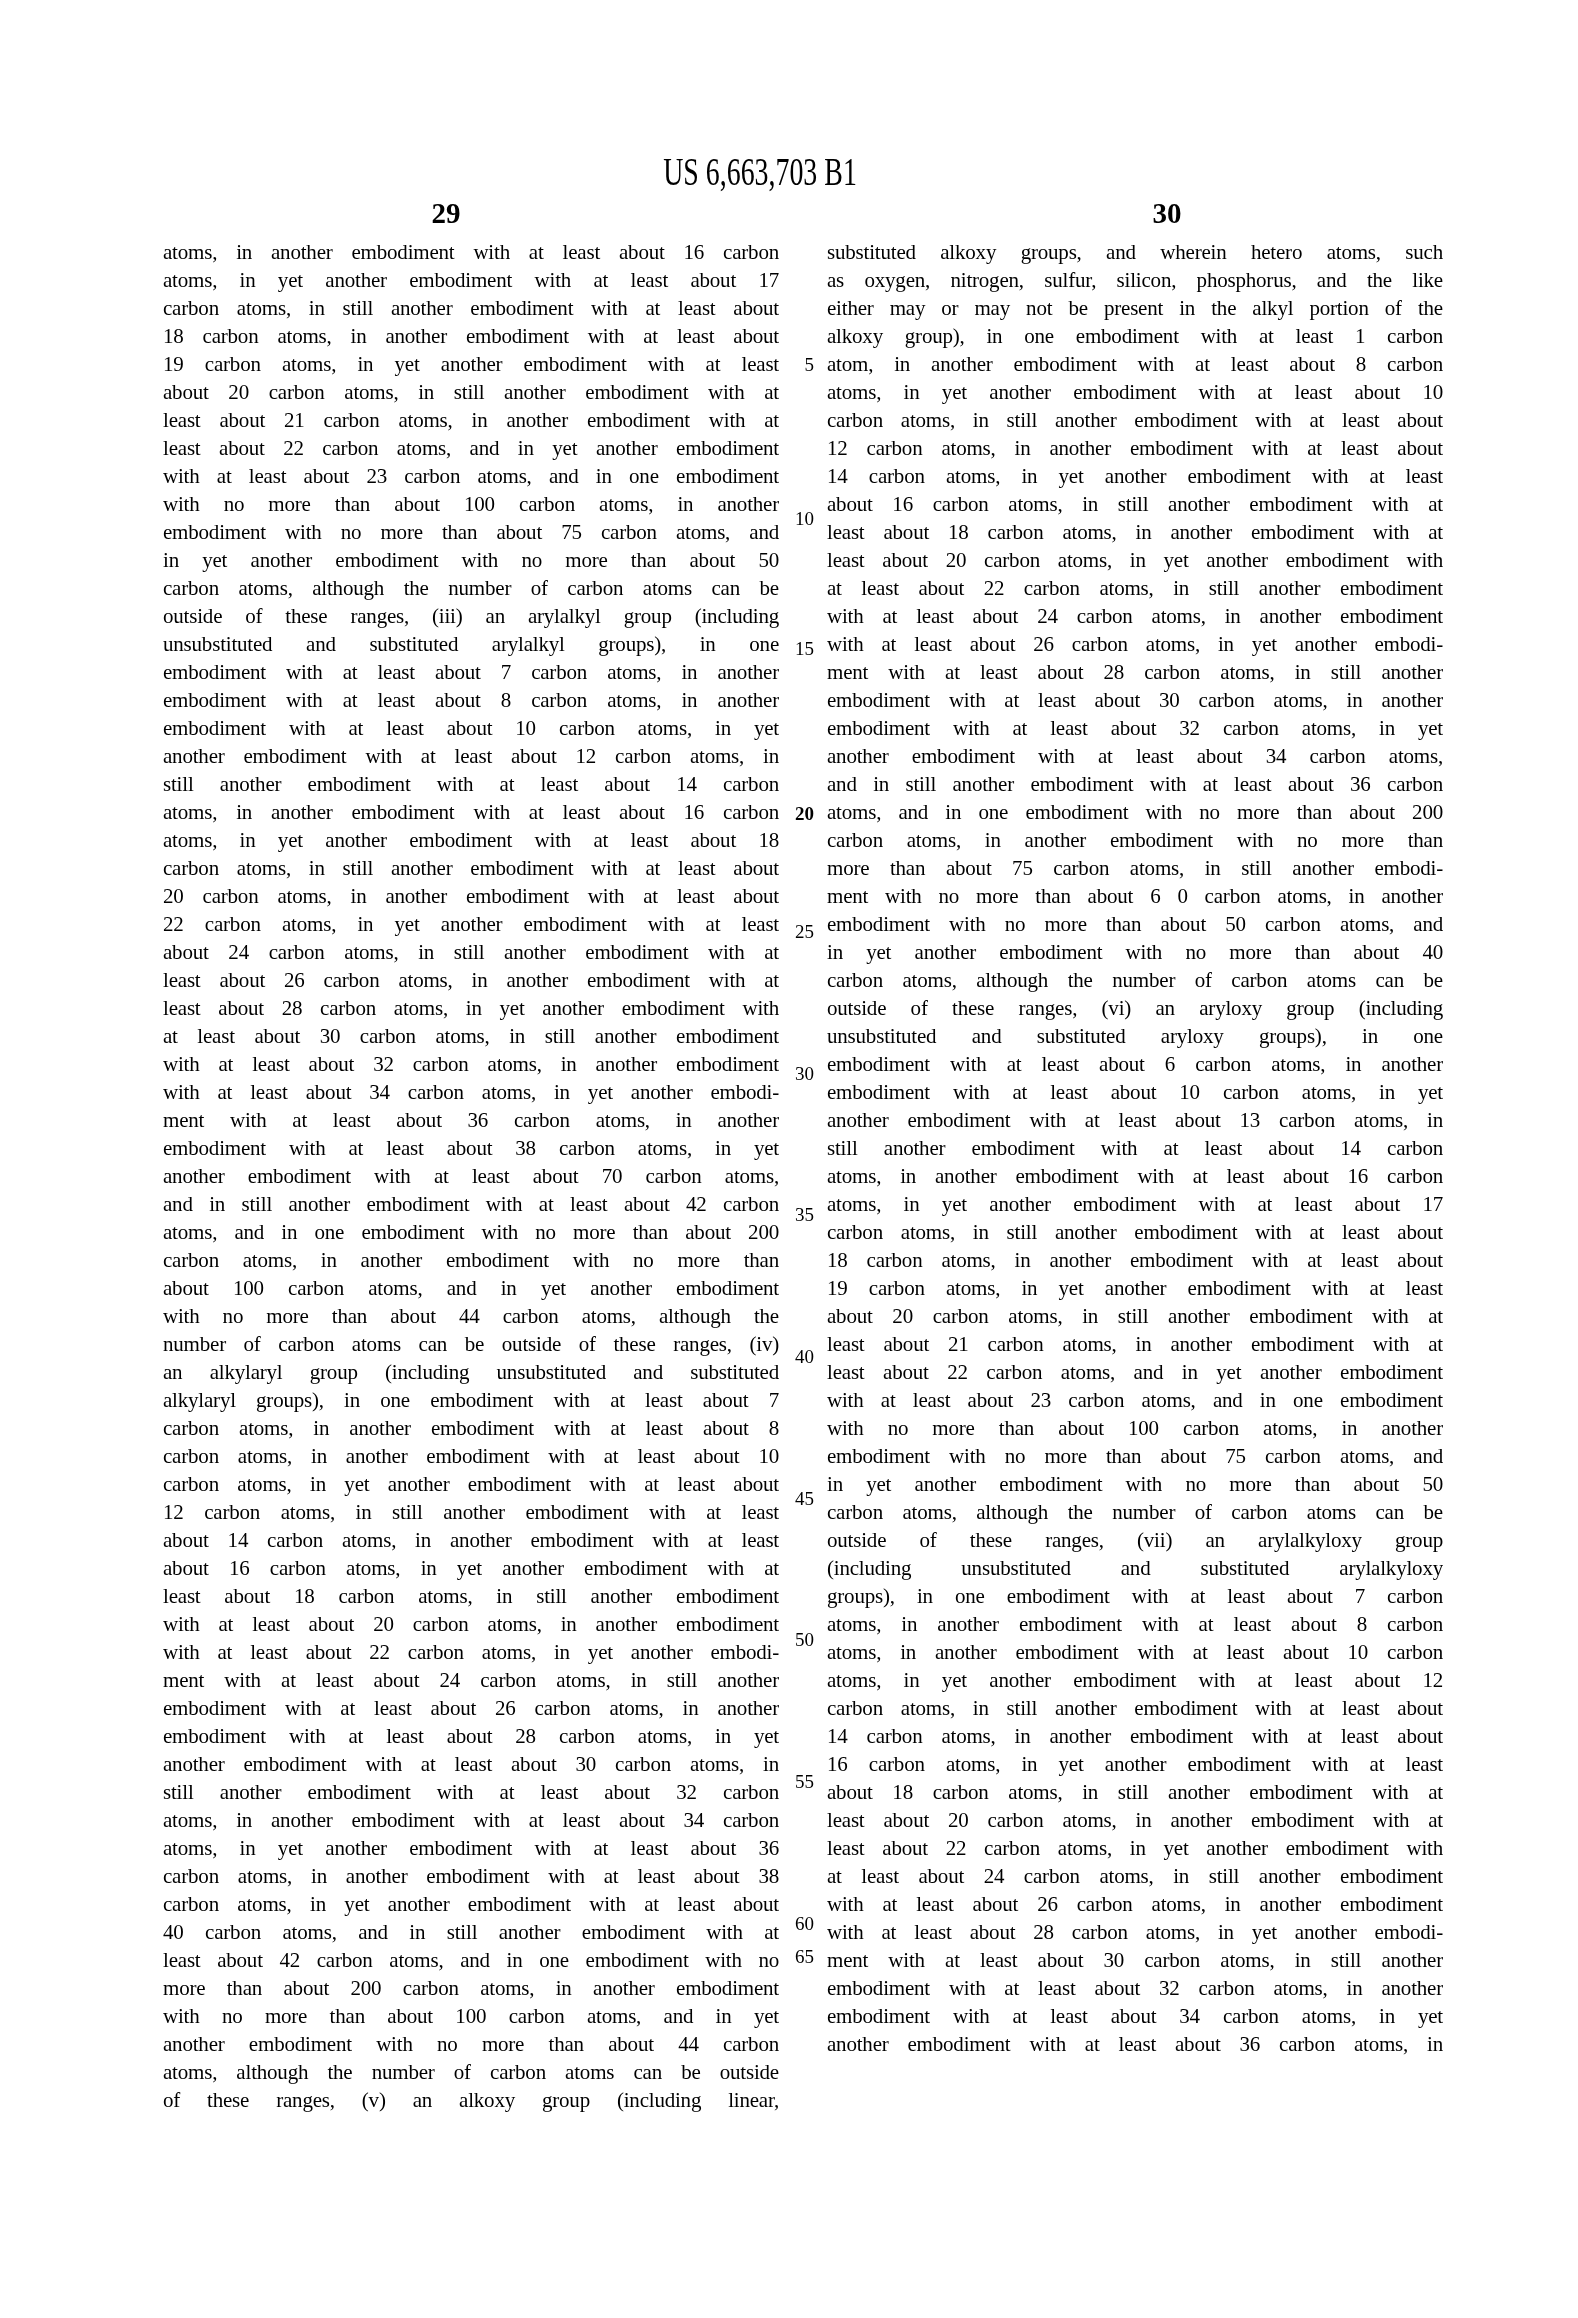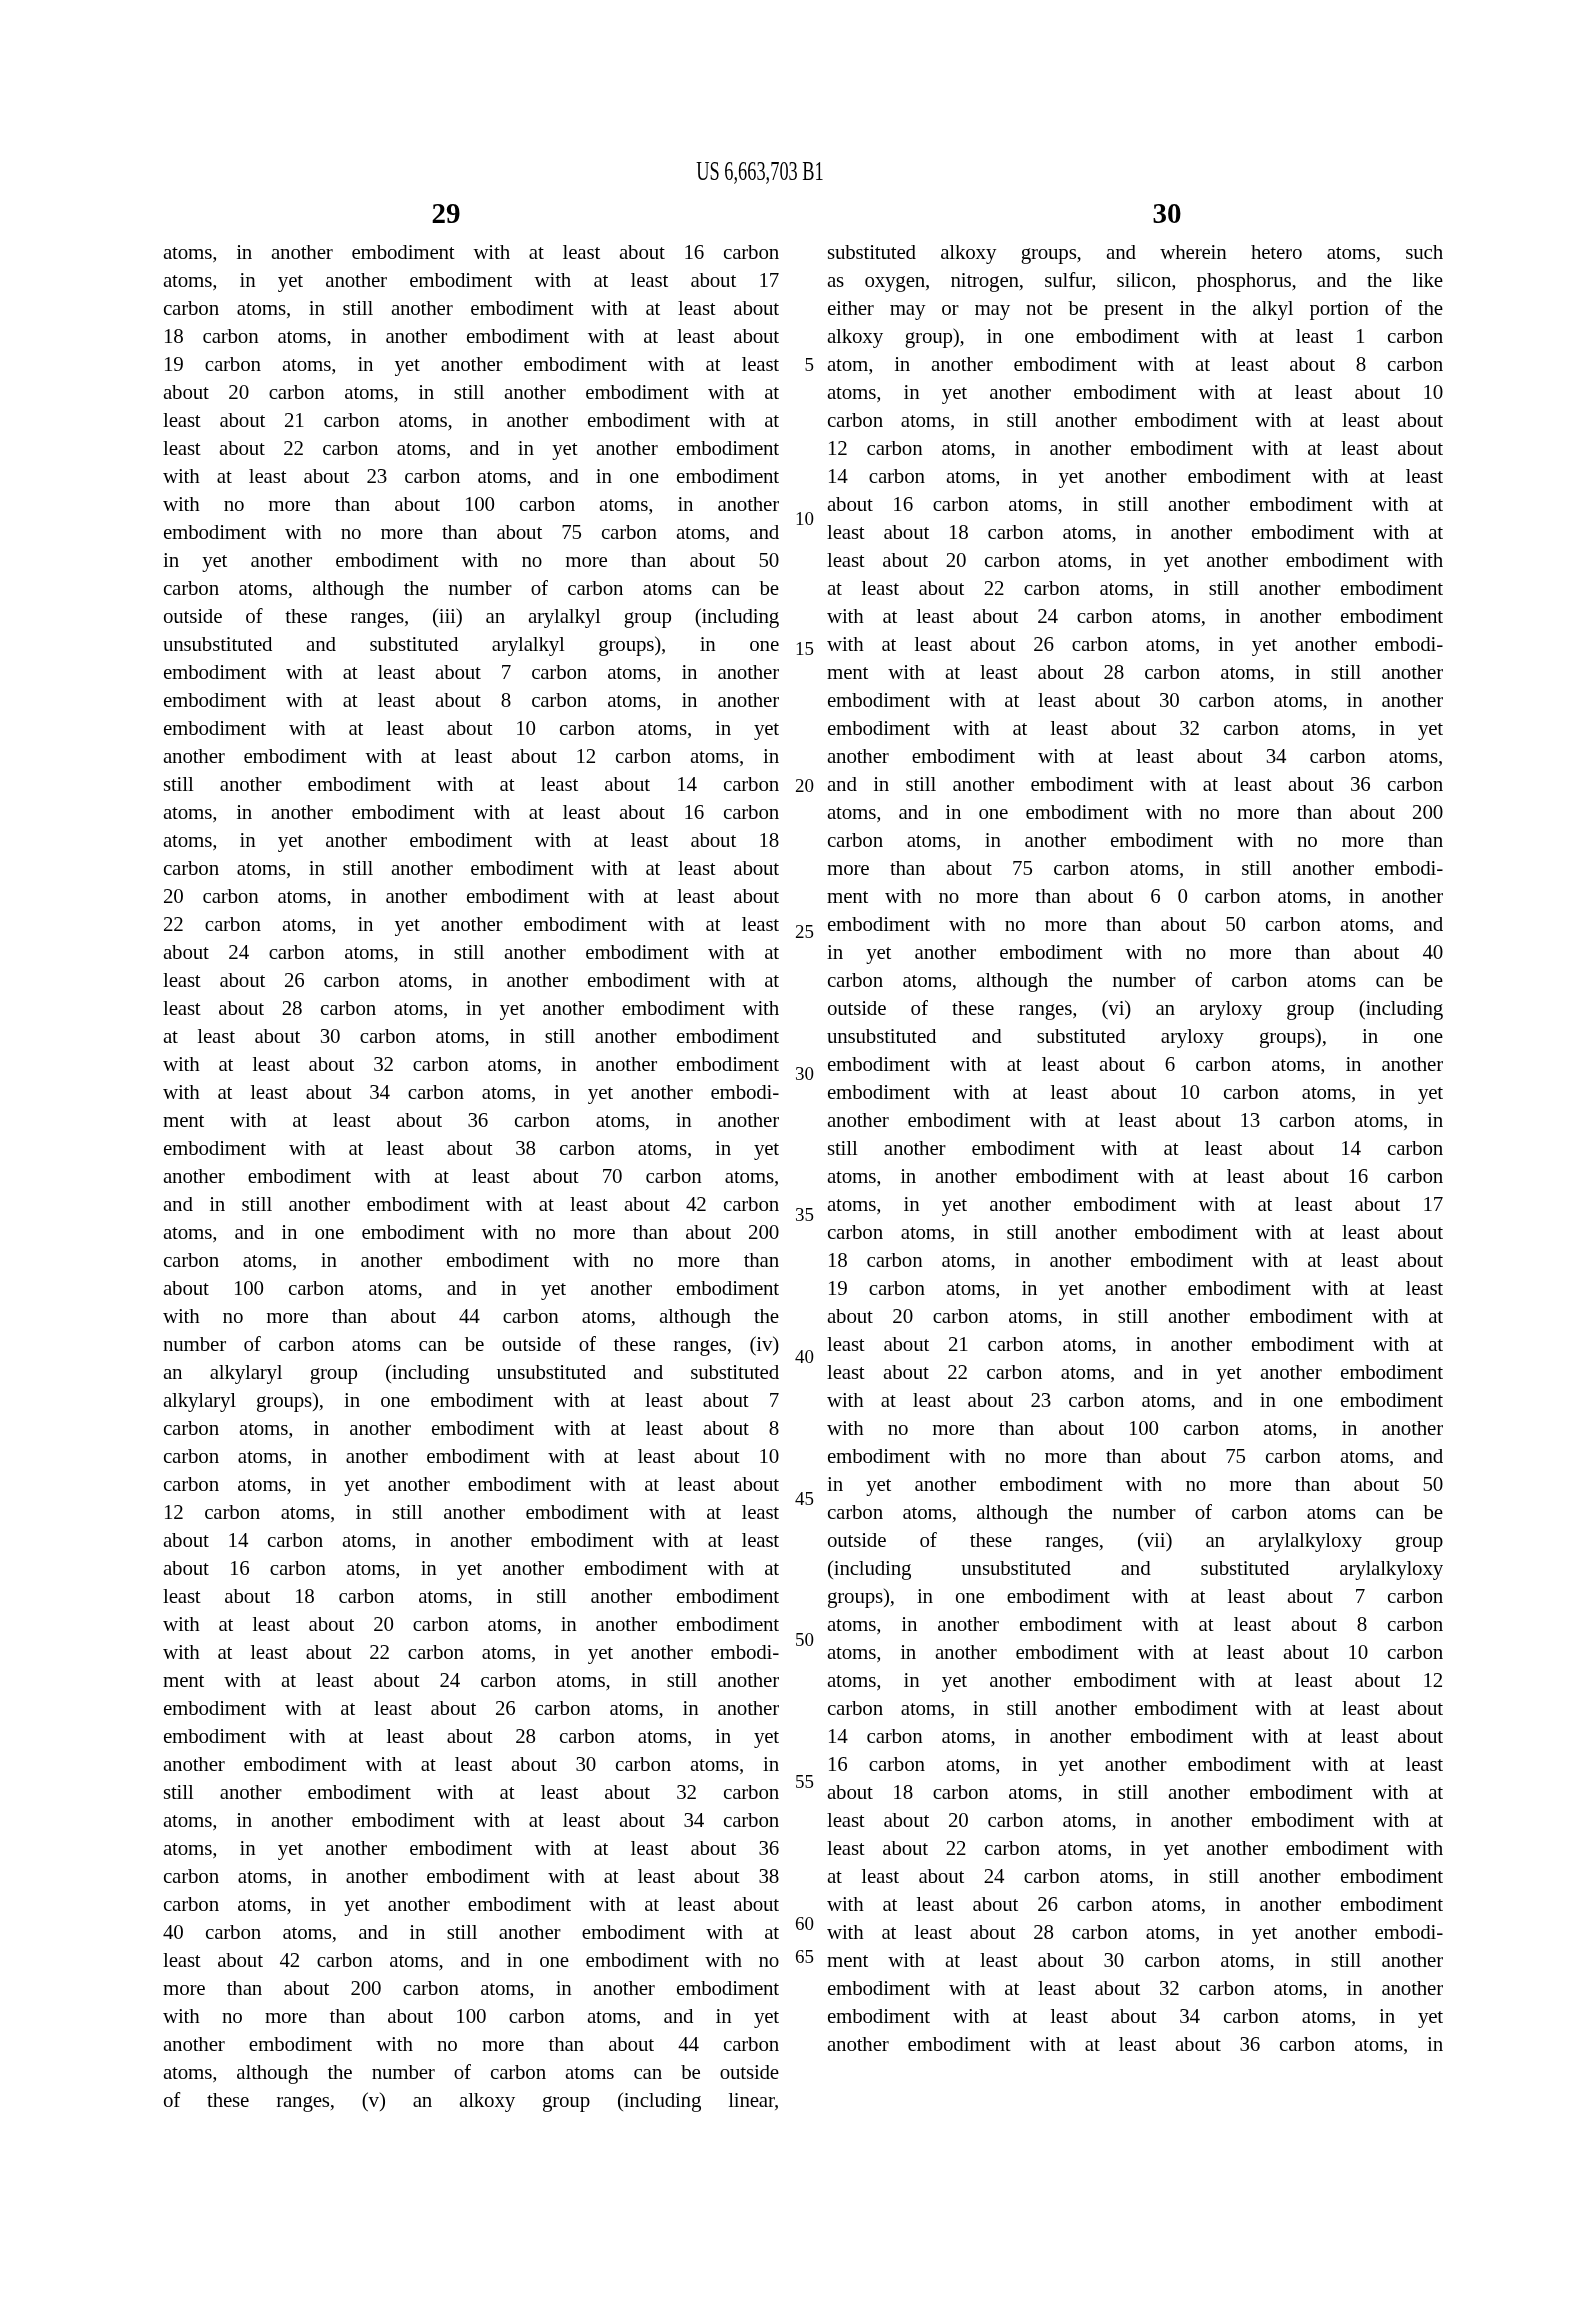--- a/index.html
+++ b/index.html
@@ -11,21 +11,21 @@
     font-family: "Liberation Serif", "DejaVu Serif", serif;
     color: #000;
     overflow: hidden;
   }
   .patent-number {
     position: absolute;
     top: 151px;
     left: 760px;
     transform: translateX(-50%);
     white-space: nowrap;
-    font-size: 27px;
+    font-size: 41px;
     line-height: 41px;
   }
   .patent-number .squeeze {
     display: inline-block;
     transform: scaleX(0.68);
     transform-origin: center;
   }
   .col-number {
     position: absolute;
     top: 196px;
@@ -223,21 +223,21 @@
       <div class="line">ment with at least about 30 carbon atoms, in still another</div>
       <div class="line">embodiment with at least about 32 carbon atoms, in another</div>
       <div class="line">embodiment with at least about 34 carbon atoms, in yet</div>
       <div class="line">another embodiment with at least about 36 carbon atoms, in</div>
     </div>
 
   <div class="gutter">
       <div class="marker" style="top: 351px;">5</div>
       <div class="marker" style="top: 493px; margin-top: 12px;">10</div>
       <div class="marker" style="top: 635px;">15</div>
-      <div class="marker" style="top: 772px;">20</div>
+      <div class="marker" style="top: 800px; font-weight: bold;">20</div>
       <div class="marker" style="top: 918px;">25</div>
       <div class="marker" style="top: 1060px;">30</div>
       <div class="marker" style="top: 1201px;">35</div>
       <div class="marker" style="top: 1343px;">40</div>
       <div class="marker" style="top: 1485px;">45</div>
       <div class="marker" style="top: 1626px;">50</div>
       <div class="marker" style="top: 1768px;">55</div>
       <div class="marker" style="top: 1910px;">60</div>
       <div class="marker" style="top: 1943px; text-align: right;">65</div>
     </div>

